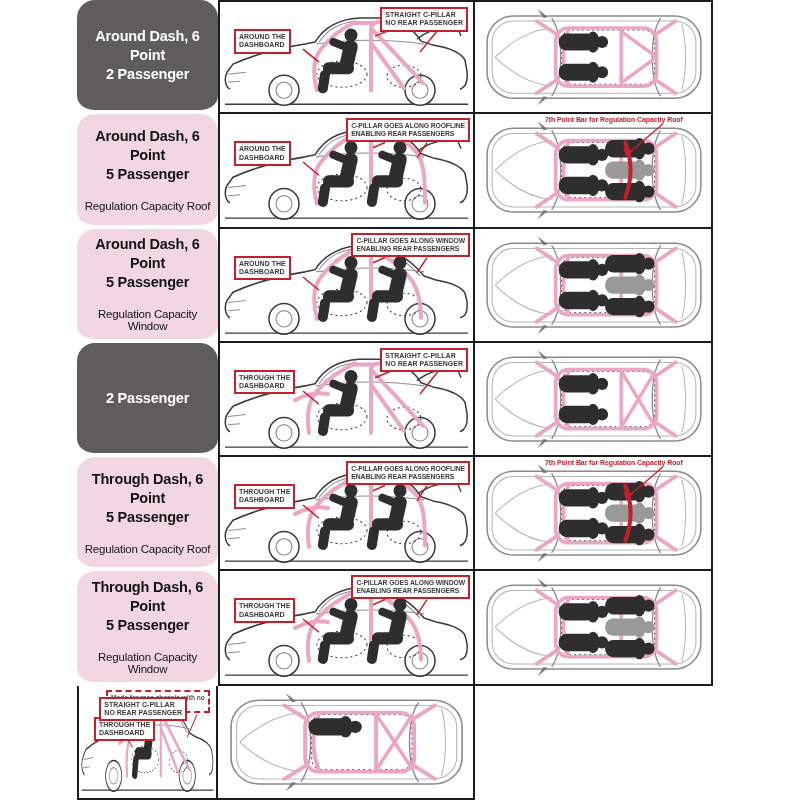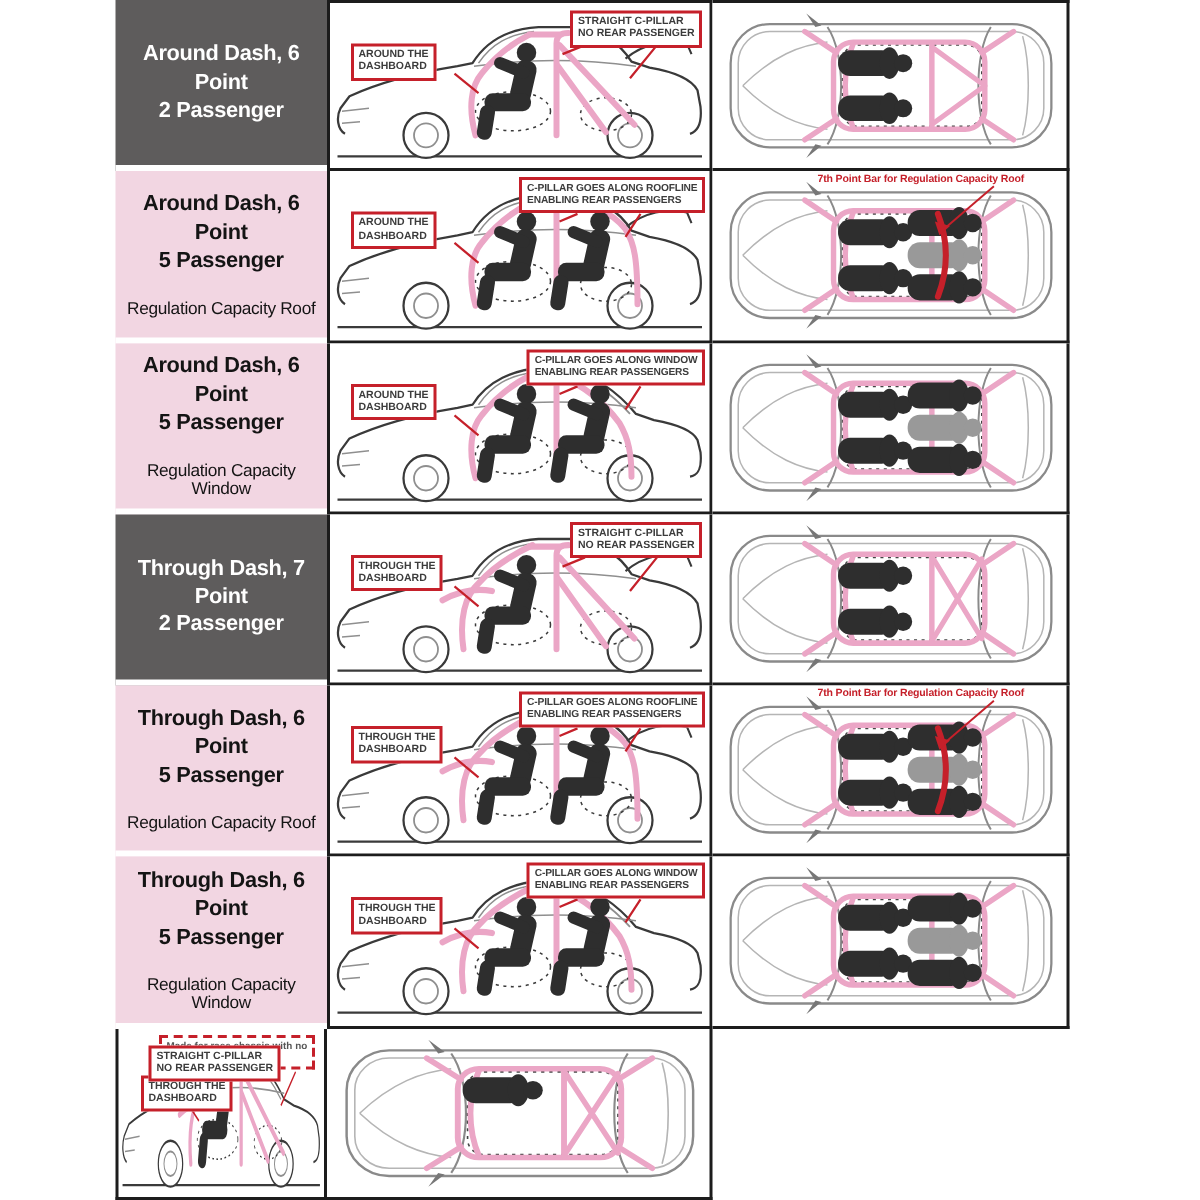--- a/index.html
+++ b/index.html
@@ -1,21 +1,21 @@
 <!DOCTYPE html>
 <html><head>
 <meta charset="utf-8">
 <style>
   html,body{margin:0;padding:0;}
   body{width:800px;height:800px;background:#fff;font-family:"Liberation Sans",sans-serif;overflow:hidden;}
   .page{position:relative;width:800px;height:800px;background:#fff;}
   .chart{position:absolute;left:77px;top:0;width:636px;height:800px;display:grid;grid-template-rows:repeat(7,1fr);}
   .row{display:grid;grid-template-columns:141px 257px 238px;}
   .label-cell{display:flex;flex-direction:column;justify-content:center;align-items:center;text-align:center;
-    padding:0 5px;box-sizing:border-box;border-bottom:4px solid #fff;}
+    padding:0 5px;box-sizing:border-box;border-bottom:4px solid #fff;border-radius:18px;}
   .row:last-child .label-cell{border-bottom:none;}
   .label-dark{background:#5e5c5c;color:#ffffff;}
   .label-pink{background:#f2d6e2;color:#141414;}
   .label-line{font-weight:700;font-size:14.5px;line-height:1.3;letter-spacing:-0.2px;}
   .label-sub{font-size:11.5px;margin-top:16px;letter-spacing:-0.2px;}
   .label-dark .label-sub{font-weight:700;font-size:12px;}
   .panel{position:relative;background:#fff;border:2px solid #1c1c1c;overflow:hidden;box-sizing:border-box;}
   .row:not(:first-child) .panel{border-top:none;}
   .top-panel{border-left:none;}
   .panel svg{position:absolute;left:0;top:0;}
@@ -274,21 +274,20 @@
             <g>
               <rect x="129" y="67.5" width="37" height="17" rx="8" fill="#2e2e2e"></rect>
               <ellipse cx="163" cy="76" rx="6.5" ry="10.5" fill="#2e2e2e"></ellipse>
               <circle cx="172" cy="76" r="6" fill="#2e2e2e"></circle>
             </g>
           </svg>
         </div>
       </div>
       <div class="row">
         <div class="label-cell label-dark">
-          <div class="label-line">Through Dash, 7 Point</div>
           <div class="label-line">2 Passenger</div>
         </div>
         <div class="panel side-panel">
           <svg width="100%" height="100%" viewBox="0 0 253 110" preserveAspectRatio="none">
             <line x1="5" y1="102" x2="248" y2="102" stroke="#3a3a3a" stroke-width="1.4"></line>
             <path d="M10,87 C5,84 4,76 7,70 L13,62 C35,52 60,46 85,42 L95,40 C105,24 121,17 139,16 L161,16 C179,18 193,26 201,39 L213,43 C231,46 241,51 245,58 L247,69 C248,79 246,85 240,87" fill="#fff" stroke="#3a3a3a" stroke-width="1.5" stroke-linejoin="round"></path>
             <path d="M197,37 C209,27 225,24 238,27 L241,34" fill="none" stroke="#3a3a3a" stroke-width="1.4"></path>
             <path d="M96,42 C132,37 168,37 204,42" fill="none" stroke="#8f8f8f" stroke-width="1"></path>
             <path d="M99,40 C108,27 119,21 136,19" fill="none" stroke="#8f8f8f" stroke-width="1"></path>
             <path d="M8,72 L26,70 M8,80 L20,79" stroke="#8f8f8f" stroke-width="1" fill="none"></path>

